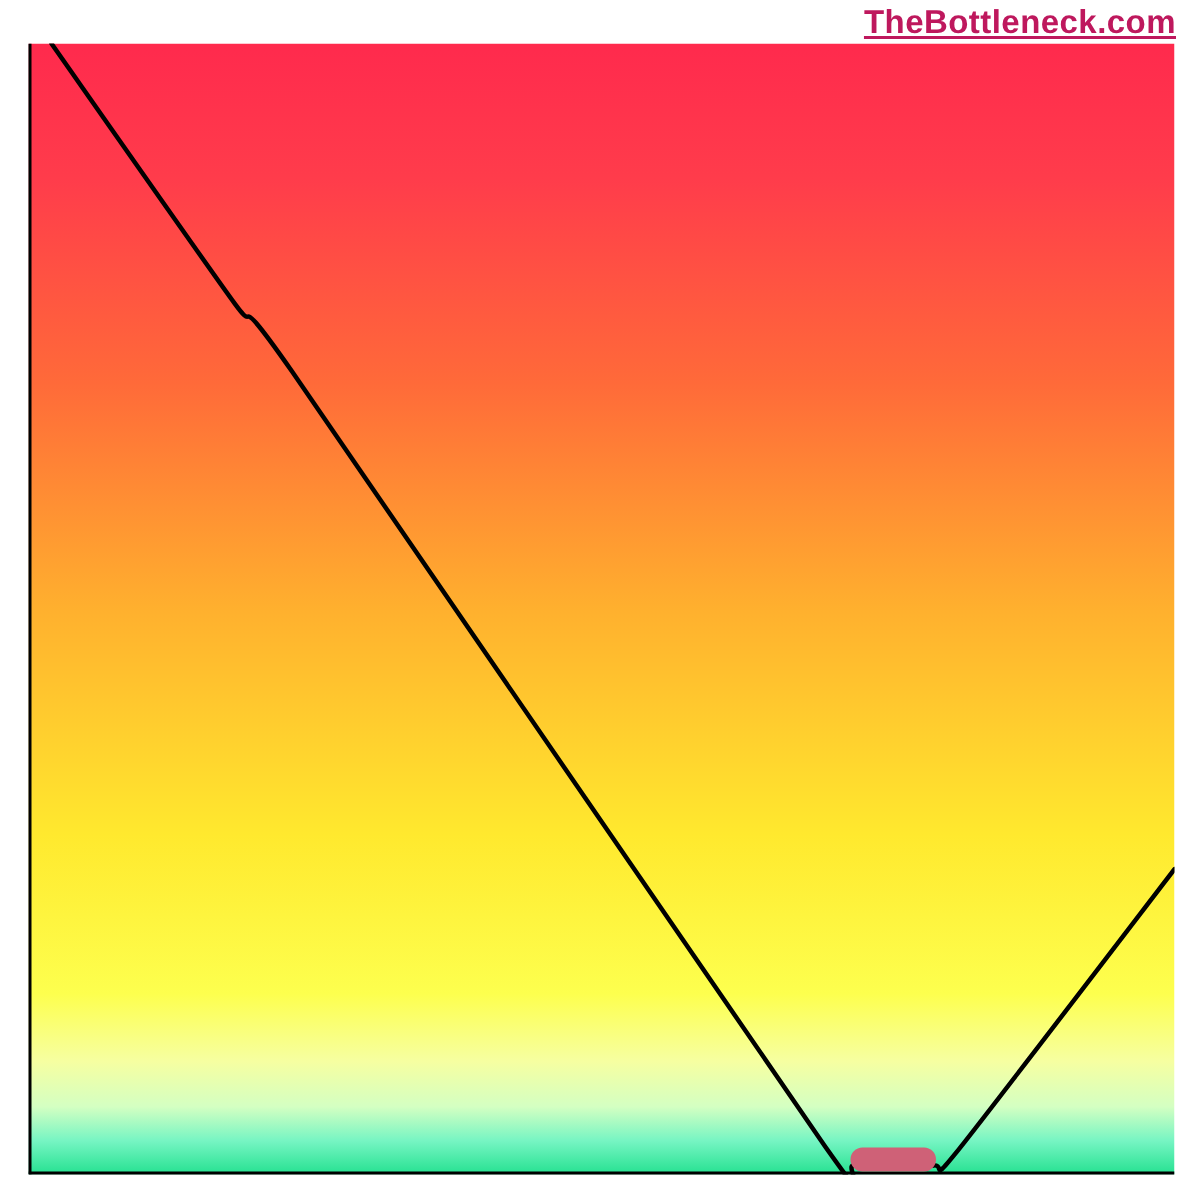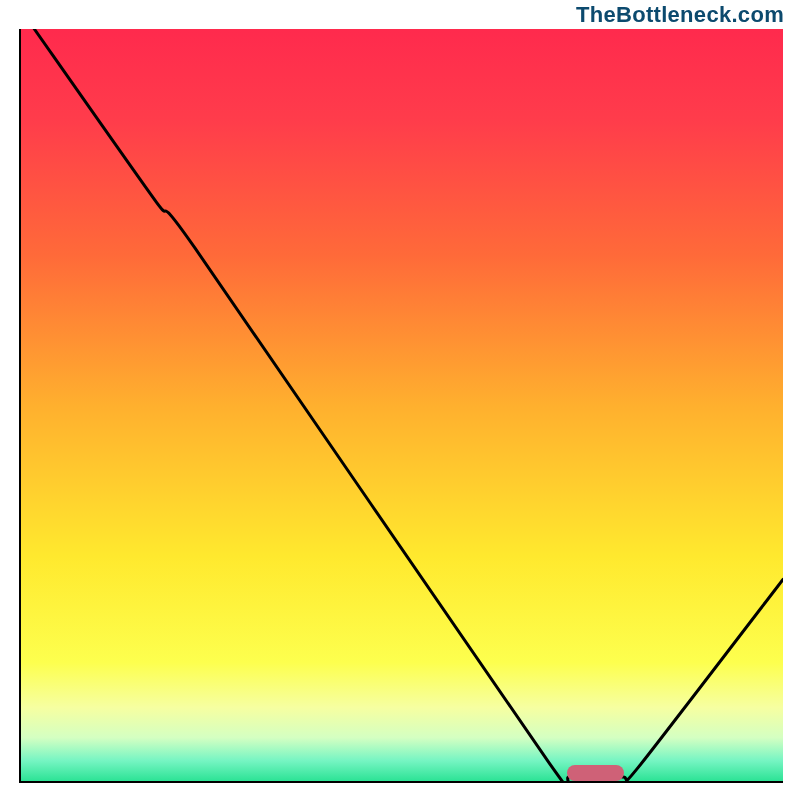--- a/index.html
+++ b/index.html
@@ -15,23 +15,24 @@
     position: relative;
     width: 800px;
     height: 800px;
   }
   .attribution {
     position: absolute;
     top: 2px;
     right: 16px;
     font-size: 22px;
     font-weight: 600;
-    color: #0c4a6e;
+    color: #be185d;
     letter-spacing: 0.3px;
     user-select: none;
+    text-decoration: underline;
   }
   .plot-area {
     position: absolute;
     left: 19px;
     top: 29px;
     width: 764px;
     height: 754px;
     box-sizing: border-box;
   }
   .gradient-bg {

